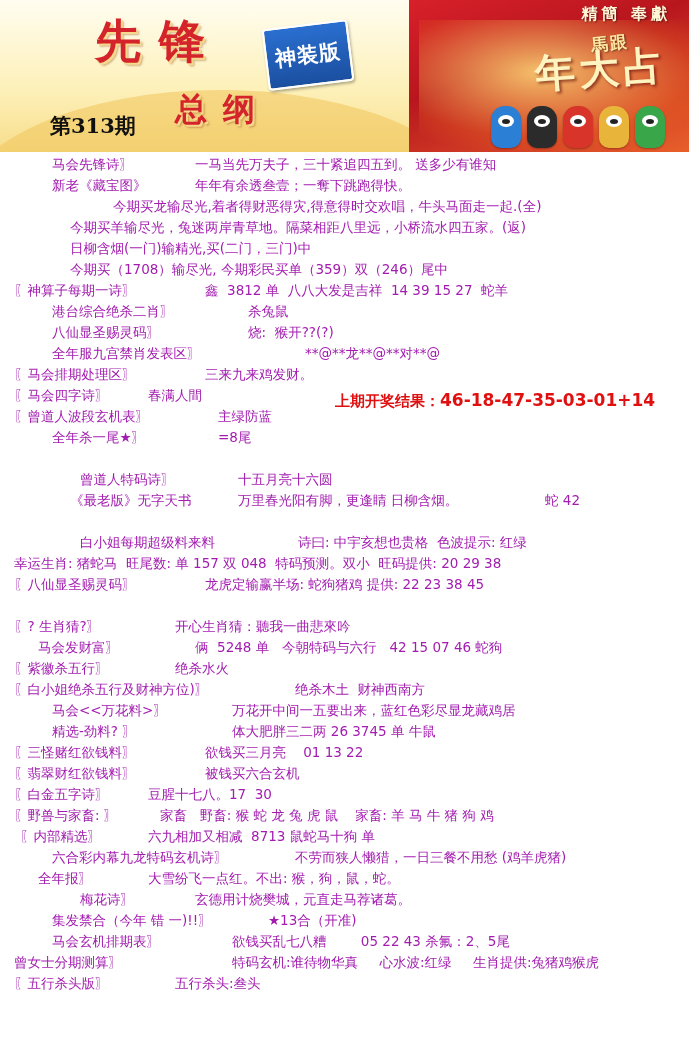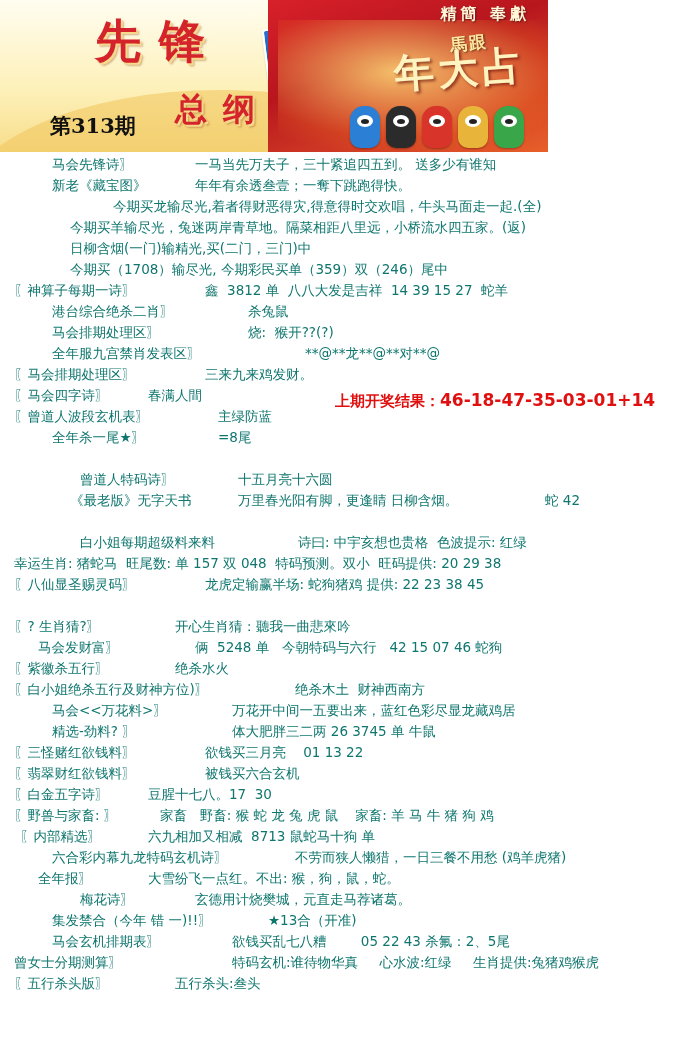--- a/index.html
+++ b/index.html
@@ -11,21 +11,21 @@
     width: 689px;
     height: 1037px;
     font-family: "Liberation Sans", sans-serif;
     overflow: hidden;
     position: relative;
   }
 
   
   .banner {
     position: relative;
-    width: 548px;
+    width: 689px;
     height: 152px;
     background: linear-gradient(180deg, #fdf6dd 0%, #f9e9a8 55%, #f3d87a 100%);
     overflow: hidden;
   }
   .banner-left {
     position: absolute;
     left: 0; top: 0;
     width: 420px; height: 152px;
     background: linear-gradient(180deg,#fffdf0 0%, #fdf0b8 60%, #f7dd8a 100%);
   }
@@ -165,21 +165,21 @@
   .sheet {
     position: relative;
     width: 689px;
     padding-top: 4px;
     font-family: "DejaVu Sans", "Liberation Sans", sans-serif;
   }
   .line {
     position: relative;
     height: 21px;
     font-size: 13.5px;
-    color: #0f766e;
+    color: #a21caf;
     white-space: pre;
   }
   .seg {
     position: absolute;
     white-space: pre;
     top: 0;
   }
   .result {
     position: absolute;
     white-space: pre;
@@ -216,21 +216,21 @@
 
 <div class="sheet" id="sheet" style="position: relative;">
     <div class="line"><span class="seg" style="left: 52px;">马会先锋诗〗</span><span class="seg" style="left: 195px;">一马当先万夫子，三十紧追四五到。 送多少有谁知</span></div>
     <div class="line"><span class="seg" style="left: 52px;">新老《藏宝图》</span><span class="seg" style="left: 195px;">年年有余透叁壹；一奪下跳跑得快。</span></div>
     <div class="line"><span class="seg" style="left: 70px; margin-left: 43px;">今期买龙输尽光,着者得财恶得灾,得意得时交欢唱，牛头马面走一起.(全)</span></div>
     <div class="line"><span class="seg" style="left: 70px;">今期买羊输尽光，兔迷两岸青草地。隔菜相距八里远，小桥流水四五家。(返)</span></div>
     <div class="line"><span class="seg" style="left: 70px;">日柳含烟(一门)输精光,买(二门，三门)中</span></div>
     <div class="line"><span class="seg" style="left: 70px;">今期买（1708）输尽光, 今期彩民买单（359）双（246）尾中</span></div>
     <div class="line"><span class="seg" style="left: 14px;">〖神算子每期一诗〗</span><span class="seg" style="left: 205px;">鑫  3812 单  八八大发是吉祥  14 39 15 27  蛇羊</span></div>
     <div class="line"><span class="seg" style="left: 52px;">港台综合绝杀二肖〗</span><span class="seg" style="left: 248px;">杀兔鼠</span></div>
-    <div class="line"><span class="seg" style="left: 52px;">马会排期处理区〗</span><span class="seg" style="left: 248px;">烧:  猴开??(?)</span></div>
+    <div class="line"><span class="seg" style="left: 52px;">八仙显圣赐灵码〗</span><span class="seg" style="left: 248px;">烧:  猴开??(?)</span></div>
     <div class="line"><span class="seg" style="left: 52px;">全年服九宫禁肖发表区〗</span><span class="seg" style="left: 305px;">**@**龙**@**对**@</span></div>
     <div class="line"><span class="seg" style="left: 14px;">〖马会排期处理区〗</span><span class="seg" style="left: 205px;">三来九来鸡发财。</span></div>
     <div class="line"><span class="seg" style="left: 14px;">〖马会四字诗〗</span><span class="seg" style="left: 148px;">春满人間</span></div>
     <div class="line"><span class="seg" style="left: 14px;">〖曾道人波段玄机表〗</span><span class="seg" style="left: 218px;">主绿防蓝</span></div>
     <div class="line"><span class="seg" style="left: 52px;">全年杀一尾★〗</span><span class="seg" style="left: 218px;">=8尾</span></div>
     <div class="line"></div>
     <div class="line"><span class="seg" style="left: 80px;">曾道人特码诗〗</span><span class="seg" style="left: 238px;">十五月亮十六圆</span></div>
     <div class="line"><span class="seg" style="left: 70px;">《最老版》无字天书</span><span class="seg" style="left: 238px;">万里春光阳有脚，更逢睛 日柳含烟。</span><span class="seg" style="left: 545px;">蛇 42</span></div>
     <div class="line"></div>
     <div class="line"><span class="seg" style="left: 80px;">白小姐每期超级料来料</span><span class="seg" style="left: 298px;">诗曰: 中宇亥想也贵格  色波提示: 红绿</span></div>

